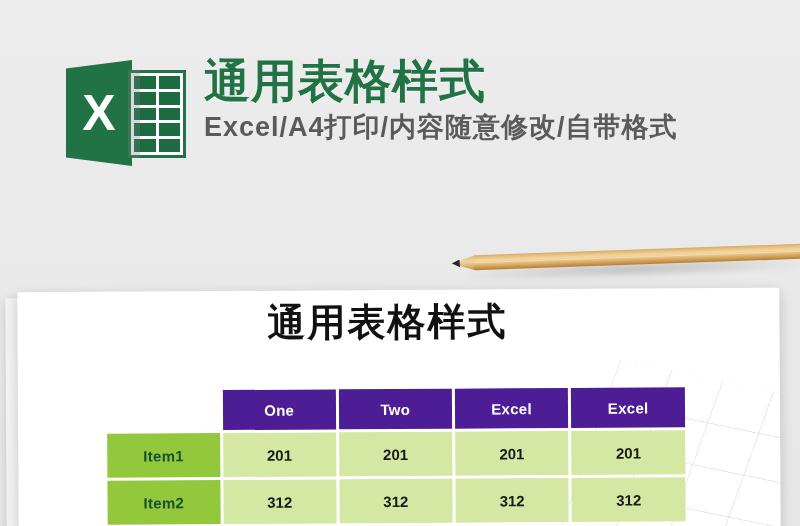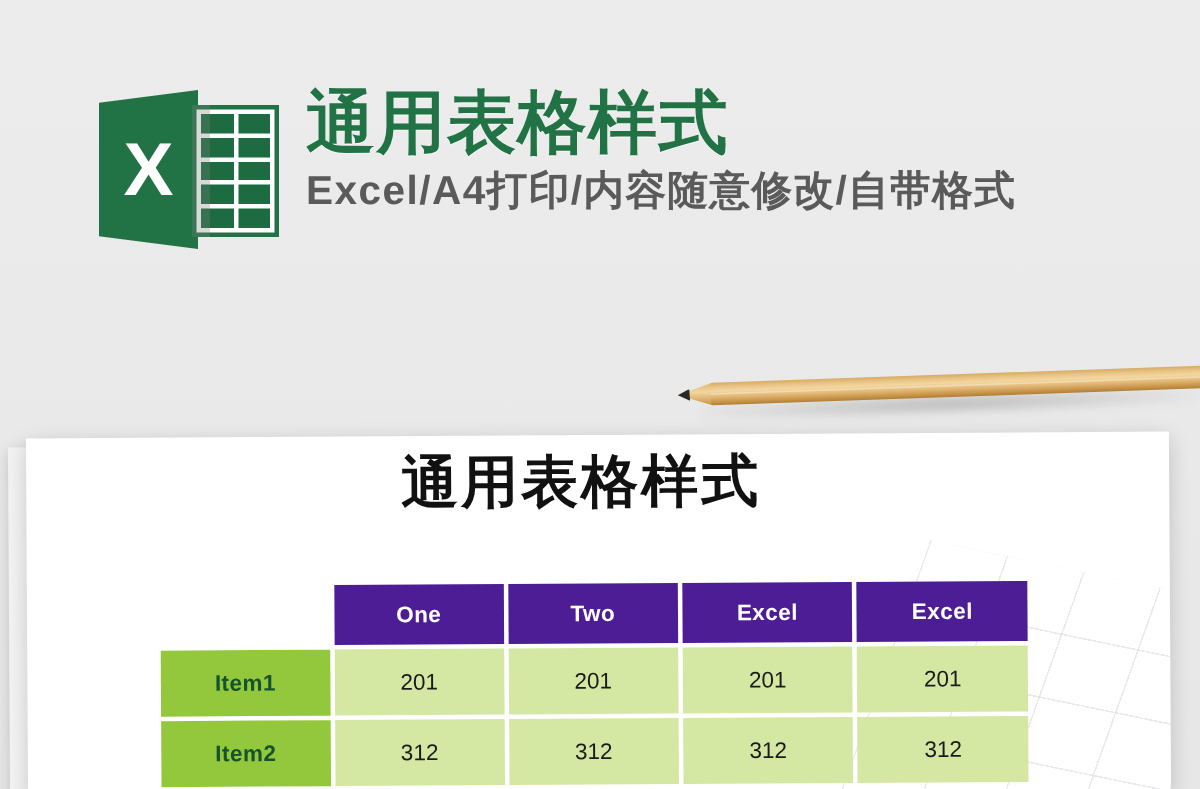--- a/index.html
+++ b/index.html
@@ -254,21 +254,21 @@
     text-align: center;
     vertical-align: middle;
     letter-spacing: 0.3px;
   }
   .data-cell {
     width: 117px;
     height: 44px;
     background: #d4e8a3;
     color: #1a1a1a;
     font-size: 15px;
-    font-weight: normal;
+    font-weight: bold;
     text-align: center;
     vertical-align: middle;
   }
 </style>
 </head>
 <body>
 
 <div class="stage">
 
   <div class="brand">

